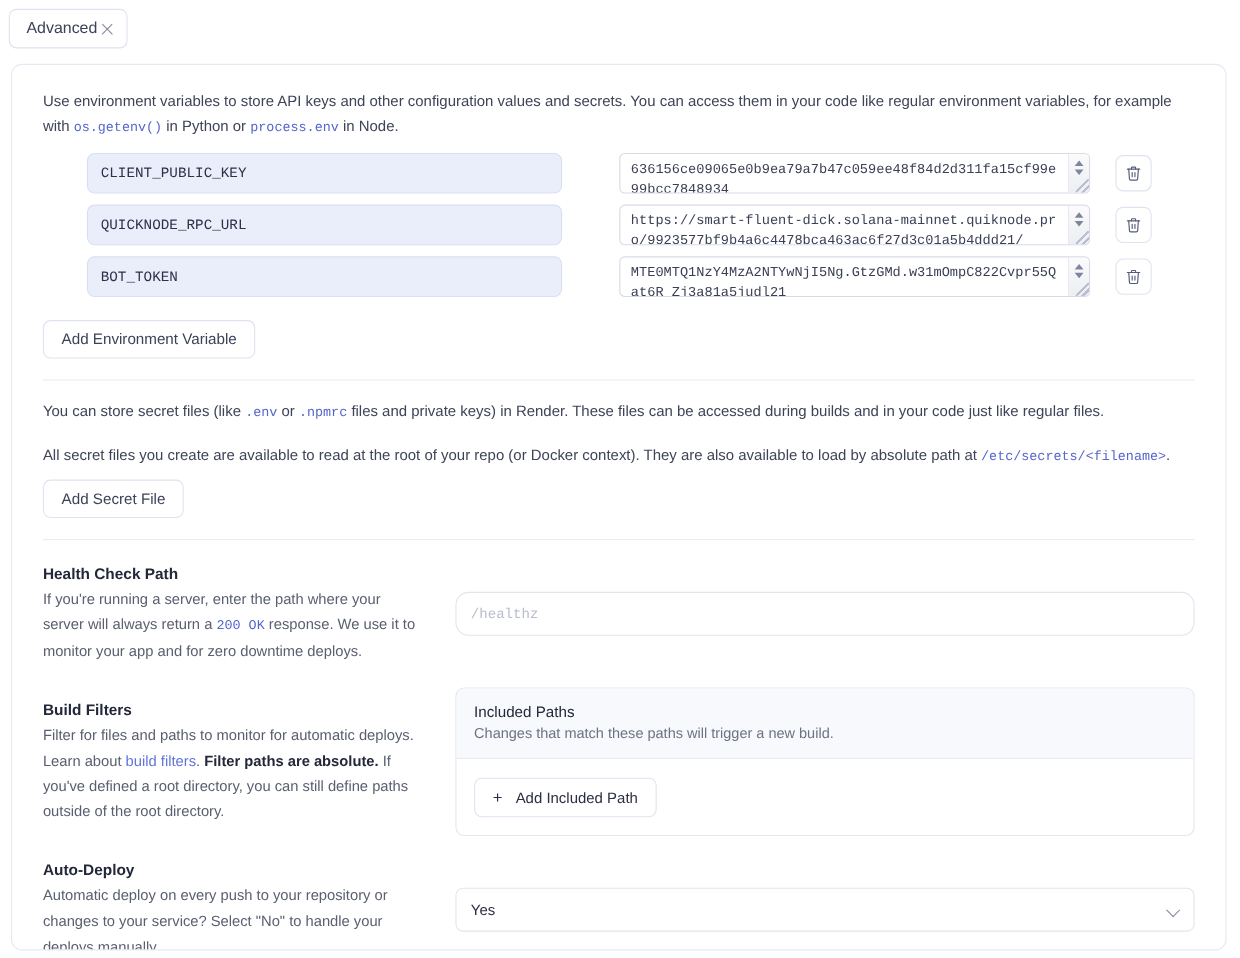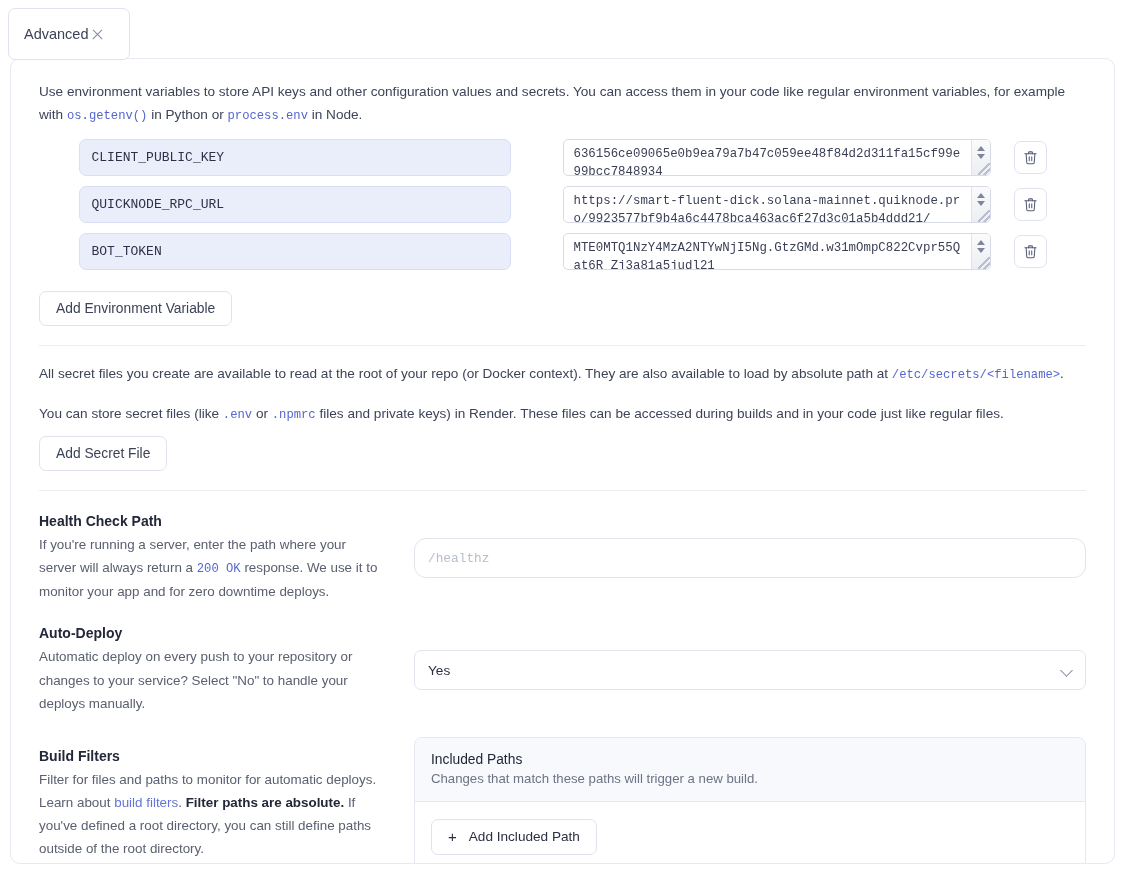--- a/index.html
+++ b/index.html
@@ -16,22 +16,22 @@
   .tab-row {
     height: 52px;
     padding: 8px 0 0 8px;
     display: flex;
     align-items: flex-start;
   }
   .tab {
     display: inline-flex;
     align-items: center;
     gap: 2px;
-    height: 52px;
-    padding: 0 25px 0 15px;
+    height: 36px;
+    padding: 0 11px 0 15px;
     border: 1px solid #dfe3ef;
     border-radius: 7px;
     background: #fff;
     font-size: 14.5px;
     color: #3c4257;
     cursor: pointer;
   }
   .tab-close {
     display: inline-block;
     width: 13px; height: 13px;
@@ -351,55 +351,42 @@
     </div>
   </div>
 
   <div class="btn-wrap">
     <button class="btn">Add Environment Variable</button>
   </div>
 
   <div class="divider"></div>
 
   <div class="para">
+    <span>You can store secret files (like </span><code class="inline">.env</code><span> or </span><code class="inline">.npmrc</code><span> files and private keys) in Render. These files can be accessed during builds and in your code just like regular files.</span>
+  </div>
+
+  <div class="para">
     <span>All secret files you create are available to read at the root of your repo (or Docker context). They are also available to load by absolute path at </span><code class="inline">/etc/secrets/&lt;filename&gt;</code><span>.</span>
-  </div>
-
-  <div class="para">
-    <span>You can store secret files (like </span><code class="inline">.env</code><span> or </span><code class="inline">.npmrc</code><span> files and private keys) in Render. These files can be accessed during builds and in your code just like regular files.</span>
   </div>
 
   <div class="btn-wrap">
     <button class="btn">Add Secret File</button>
   </div>
 
   <div class="divider"></div>
 
   <div class="section">
     <div class="sec-label">
       <div class="sec-title">Health Check Path</div>
       <div class="sec-desc">
         <span>If you're running a server, enter the path where your server will always return a </span><code class="inline">200 OK</code><span> response. We use it to monitor your app and for zero downtime deploys.</span>
       </div>
     </div>
     <div class="sec-field">
       <input class="text-input" placeholder="/healthz" style="">
-    </div>
-  </div>
-
-  <div class="section">
-    <div class="sec-label">
-      <div class="sec-title">Auto-Deploy</div>
-      <div class="sec-desc">Automatic deploy on every push to your repository or changes to your service? Select "No" to handle your deploys manually.</div>
-    </div>
-    <div class="sec-field">
-      <div class="select-box">
-        <span>Yes</span>
-        <span class="chev"></span>
-      </div>
     </div>
   </div>
 
   <div class="section">
     <div class="sec-label">
       <div class="sec-title">Build Filters</div>
       <div class="sec-desc">
         <span>Filter for files and paths to monitor for automatic deploys. Learn about </span><a class="link" href="#">build filters</a><span>. </span><b>Filter paths are absolute.</b><span> If you've defined a root directory, you can still define paths outside of the root directory.</span>
       </div>
     </div>
@@ -412,13 +399,26 @@
         <div class="panel-body">
           <button class="add-path-btn">
             <span class="plus">+</span>
             <span>Add Included Path</span>
           </button>
         </div>
       </div>
     </div>
   </div>
 
+  <div class="section">
+    <div class="sec-label">
+      <div class="sec-title">Auto-Deploy</div>
+      <div class="sec-desc">Automatic deploy on every push to your repository or changes to your service? Select "No" to handle your deploys manually.</div>
+    </div>
+    <div class="sec-field">
+      <div class="select-box">
+        <span>Yes</span>
+        <span class="chev"></span>
+      </div>
+    </div>
+  </div>
+
 </div>
 
 </body></html>

